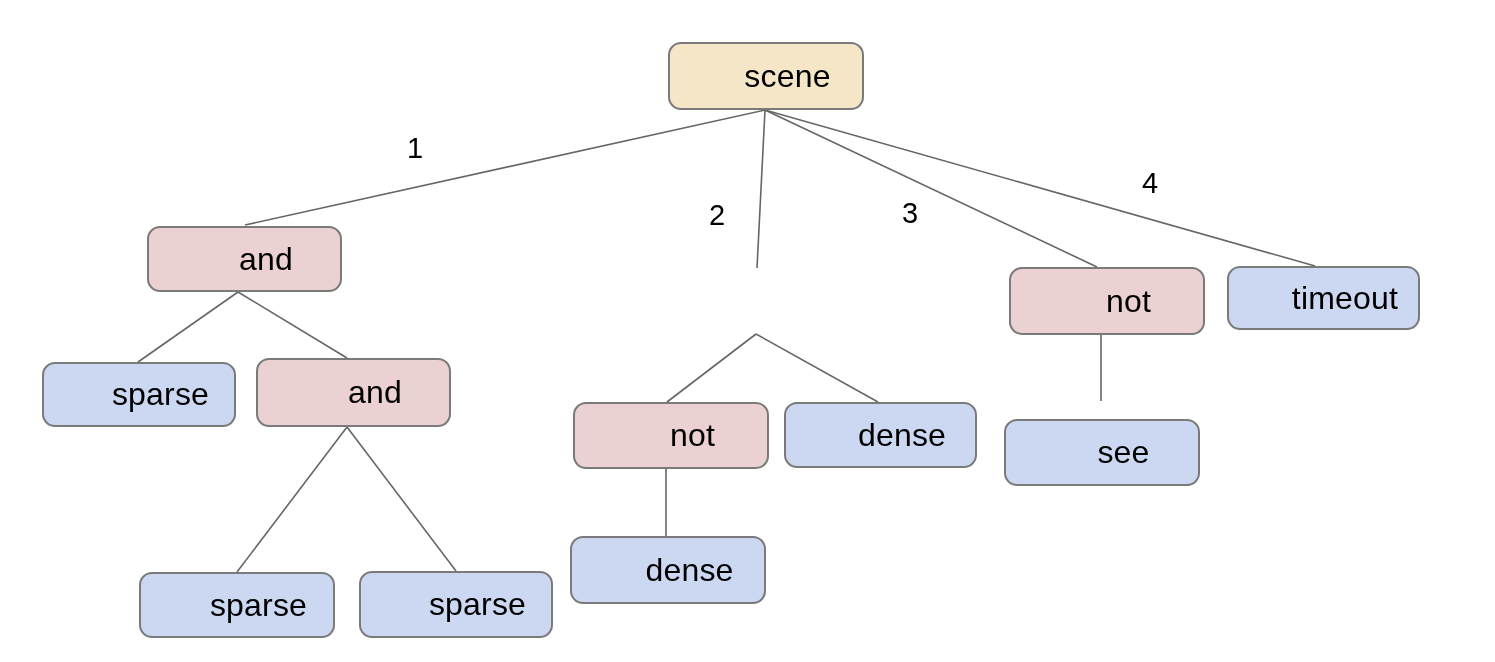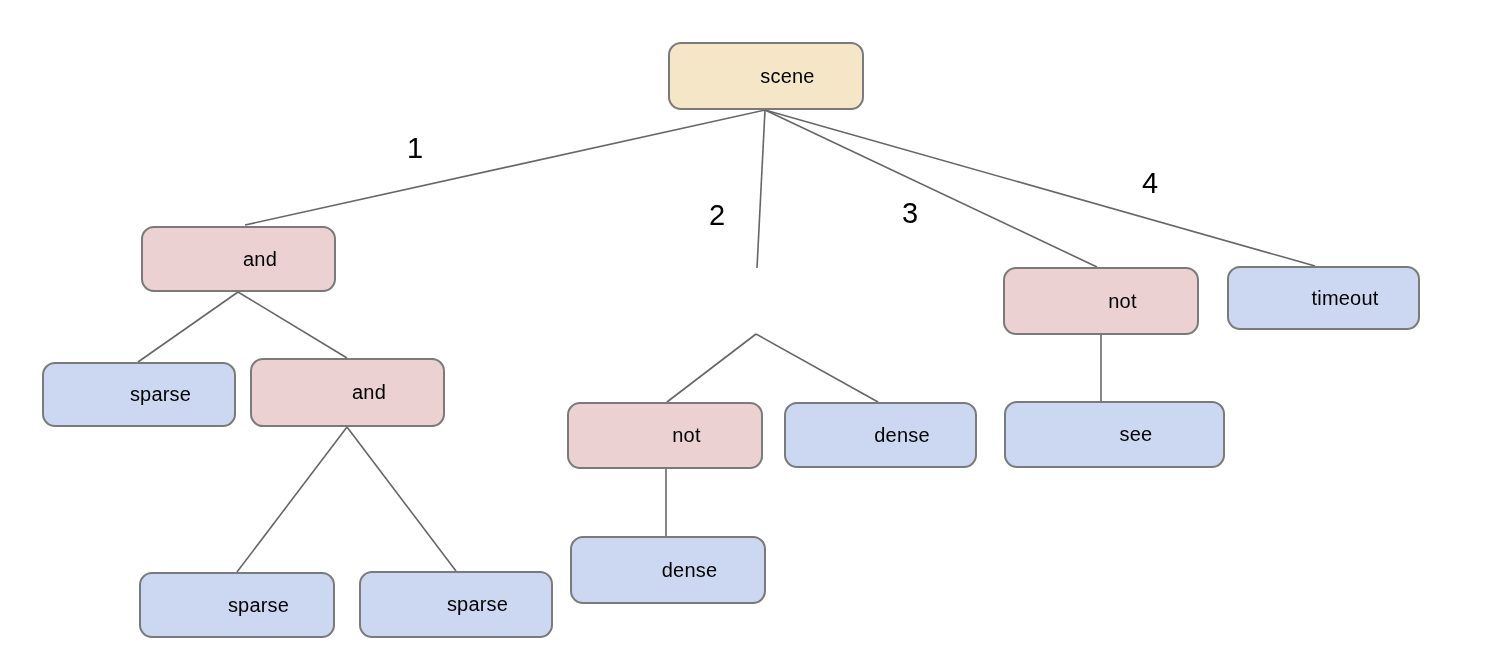--- a/index.html
+++ b/index.html
@@ -25,27 +25,27 @@
     stroke-width: 1.6;
   }
   .node {
     position: absolute;
     box-sizing: border-box;
     border: 2px solid var(--node-border, #7a7a7a);
     border-radius: 13px;
     display: flex;
     align-items: center;
     justify-content: center;
-    font-size: 20px;
+    font-size: 32px;
     color: var(--text, #000000);
     letter-spacing: 0.2px;
     padding-left: 43px;
   }
   .node.root     { background: var(--root-fill, #f5e6c8); }
-  .node.operator { background: var(--operator-fill, #ebd1d1); }
+  .node.operator { background: var(--operator-fill, #ebd1d1); margin-left: 6px; }
   .node.leaf     { background: var(--leaf-fill, #ccd8f1); }
   .edge-label {
     position: absolute;
     transform: translate(-50%, -50%);
     font-size: 29px;
     color: var(--text, #000000);
   }
 </style>
 </head>
 <body>
@@ -98,21 +98,21 @@
   </div>
 
   <div class="node operator" style="left:567px; top:402px; width:196px; height:67px;">
     <span>not</span>
   </div>
 
   <div class="node leaf" style="left:784px; top:402px; width:193px; height:66px;">
     <span>dense</span>
   </div>
 
-  <div class="node leaf" style="left:1004px; top:401px; width:221px; height:67px;">
+  <div class="node leaf" style="left:1004px; top:419px; width:196px; height:67px;">
     <span>see</span>
   </div>
 
   <div class="node leaf" style="left:139px; top:572px; width:196px; height:66px;">
     <span>sparse</span>
   </div>
 
   <div class="node leaf" style="left:359px; top:571px; width:194px; height:67px;">
     <span>sparse</span>
   </div>

